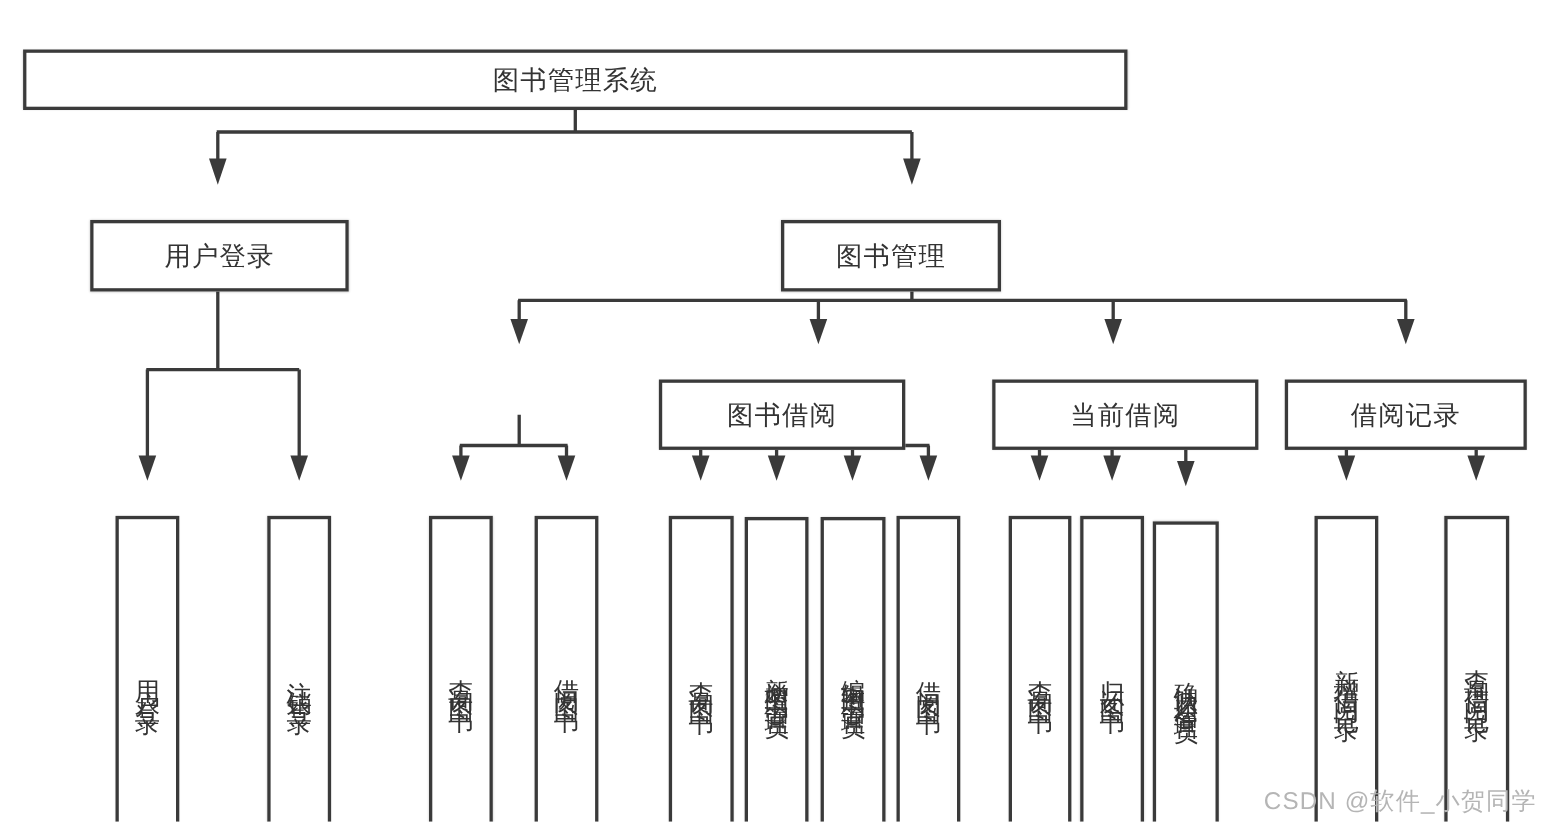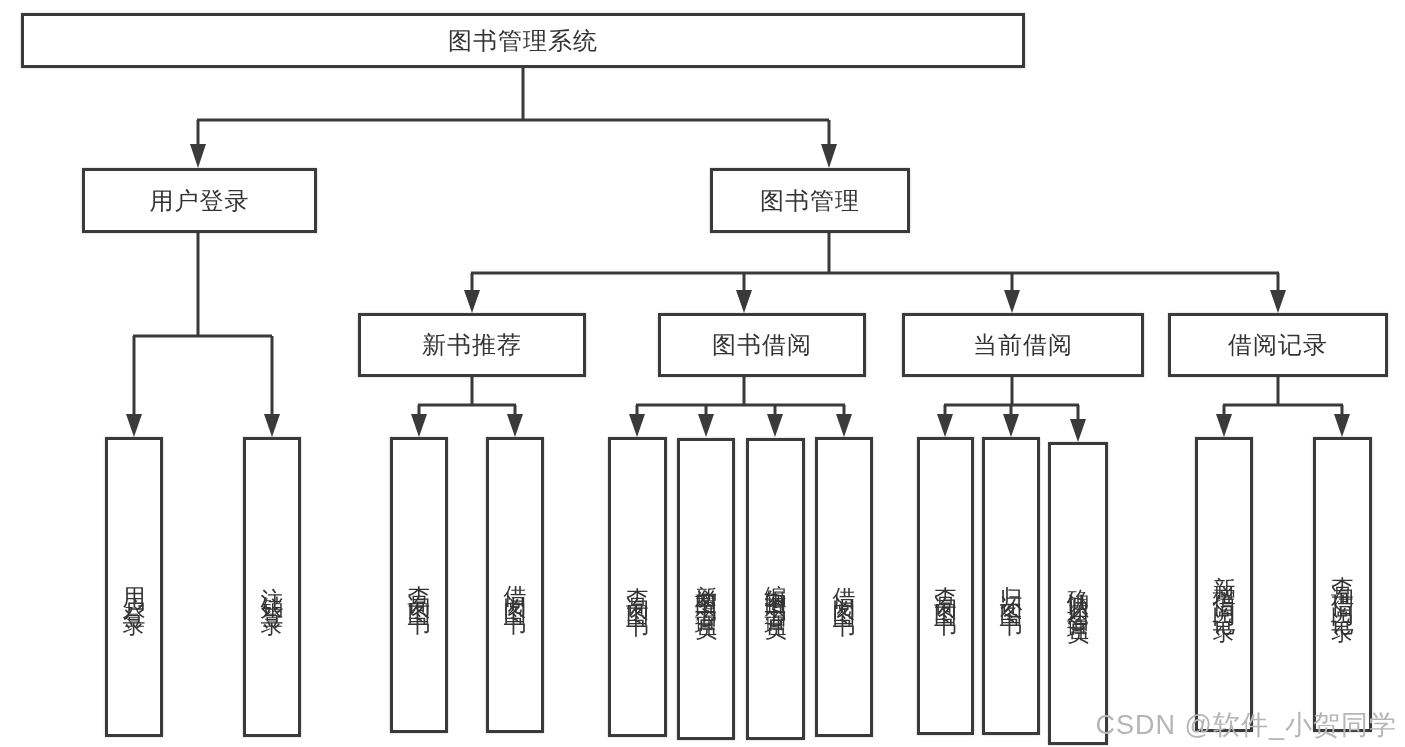--- a/index.html
+++ b/index.html
@@ -22,20 +22,21 @@
   .hnode,.vnode{
     position:absolute;
     box-sizing:border-box;
     background:#ffffff;
     border:3px solid var(--line);
     display:flex;
     align-items:center;
     justify-content:center;
     z-index:2;
     box-shadow:0 0 2px rgba(0,0,0,.25);
+    margin-top:32px;
   }
   .hnode .lbl{
     color:var(--text);
     font-size:24px;
     letter-spacing:1px;
     white-space:nowrap;
   }
   .vnode .vlbl{
     color:var(--text);
     font-size:23px;
@@ -47,21 +48,21 @@
   }
   .vnode .vlbl.tight{
     font-size:22px;
     letter-spacing:5px;
   }
   .watermark{
     position:absolute;
     right:8px;bottom:4px;
     z-index:3;
     color:var(--watermark);
-    font-size:27px;
+    font-size:22px;
     letter-spacing:1px;
     white-space:nowrap;
   }
 </style>
 </head>
 <body>
 
 <div class="canvas">
 
   <svg class="wires" width="1405" height="747" viewBox="0 0 1405 747">
@@ -104,24 +105,21 @@
     <span class="lbl">图书管理系统</span>
   </div>
 
   <div class="hnode" style="left:82px;top:168px;width:235px;height:65px">
     <span class="lbl">用户登录</span>
   </div>
   <div class="hnode" style="left:710px;top:168px;width:200px;height:65px">
     <span class="lbl">图书管理</span>
   </div>
 
-  <div class="hnode" style="left:358px;top:313px;width:228px;height:64px">
-    <span class="lbl">新书推荐</span>
-  </div>
-  <div class="hnode" style="left:658px;top:313px;width:208px;height:64px">
+  <div class="hnode" style="left:599px;top:313px;width:224px;height:64px">
     <span class="lbl">图书借阅</span>
   </div>
   <div class="hnode" style="left:902px;top:313px;width:242px;height:64px">
     <span class="lbl">当前借阅</span>
   </div>
   <div class="hnode" style="left:1168px;top:313px;width:220px;height:64px">
     <span class="lbl">借阅记录</span>
   </div>
 
   <div class="vnode" style="left:105px;top:437px;width:58px;height:300px">

